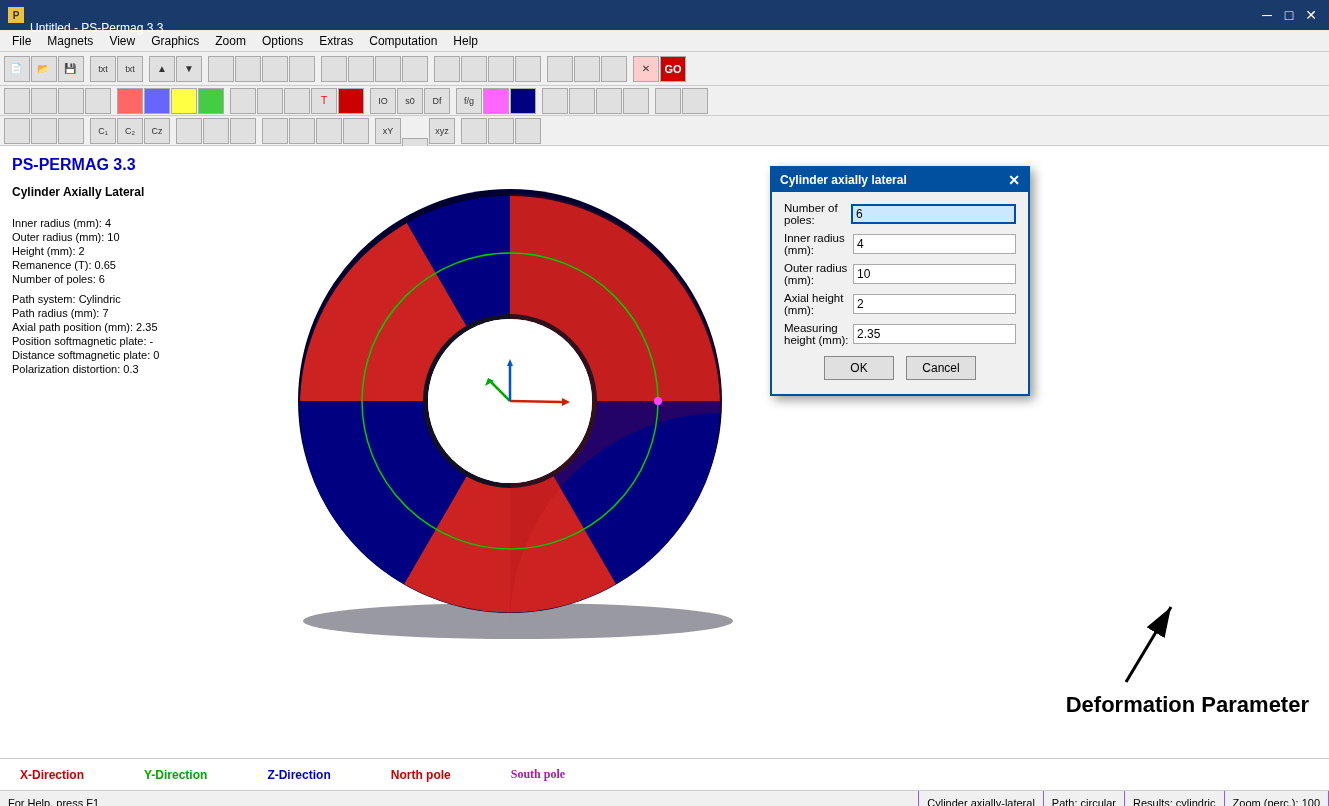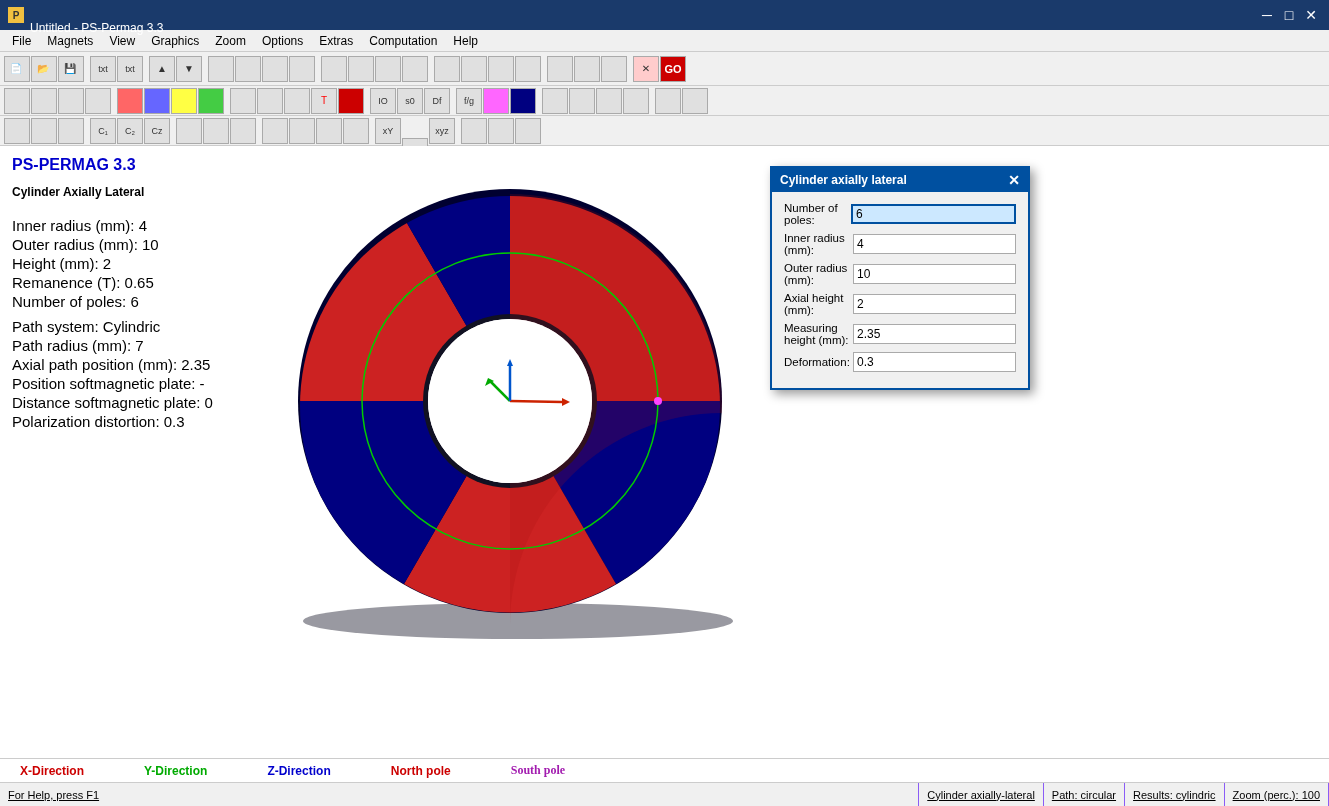--- a/index.html
+++ b/index.html
@@ -98,35 +98,35 @@
       color: #0000cc;
       font-size: 16px;
       font-weight: bold;
       margin-bottom: 11px;
     }
     #info-panel .model-name {
       font-size: 12px;
       font-weight: bold;
       margin-bottom: 10px;
     }
-    #info-panel .param { margin-bottom: 2px; font-size: 15px; }
+    #info-panel .param { margin-bottom: 2px; font-size: 11px; }
     #info-panel .section-gap { margin-bottom: 8px; }
 
     
     #canvas-area {
       flex: 1;
       position: relative;
       background: white;
       overflow: hidden;
     }
 
     
     #legend-bar {
       background: white;
-      height: 24px;
+      height: 32px;
       display: flex;
       align-items: center;
       padding: 0 20px;
       gap: 60px;
       border-top: 1px solid #ccc;
     }
     .legend-item { font-size: 12px; font-weight: bold; }
 
     
     #status-bar {
@@ -472,28 +472,40 @@
               <input type="text" class="dialog-input" value="10" style="">
             </div>
             <div class="dialog-row">
               <div class="dialog-label">Axial height (mm):</div>
               <input type="text" class="dialog-input" value="2" style="">
             </div>
             <div class="dialog-row">
               <div class="dialog-label">Measuring height (mm):</div>
               <input type="text" class="dialog-input" value="2.35" style="">
             </div>
-            <div class="dialog-row">
-              <div class="dialog-label">Deformation:</div>
-              <input type="text" class="dialog-input" value="0.3" style="">
+            <div class="dialog-buttons">
+              <button class="dlg-btn">OK</button>
+              <button class="dlg-btn">Cancel</button>
             </div>
           </div>
       </div>
     </div>
 
+    <div id="annotation" style="position:absolute; bottom:40px; right:20px;">
+
+      <svg width="120" height="100" style="display:block;">
+        <defs>
+          <marker id="arrowhead" markerWidth="10" markerHeight="7" refX="10" refY="3.5" orient="auto">
+            <polygon points="0 0, 10 3.5, 0 7" fill="#000"></polygon>
+          </marker>
+        </defs>
+        <line x1="60" y1="90" x2="105" y2="15" stroke="#000" stroke-width="3" marker-end="url(#arrowhead)"></line>
+      </svg>
+      <div class="annot-text">Deformation Parameter</div>
+    </div>
   </div>
 </div>
 
 <div id="legend-bar">
 <div class="legend-item" style="color: rgb(204, 0, 0);">X-Direction</div>
     <div class="legend-item" style="color: rgb(0, 170, 0);">Y-Direction</div>
     <div class="legend-item" style="color: rgb(0, 0, 204);">Z-Direction</div>
     <div class="legend-item" style="color: rgb(204, 0, 0);">North pole</div>
     <div class="legend-item" style="color: #a21caf; font-family: Liberation Serif, serif;">South pole</div>
   </div>

